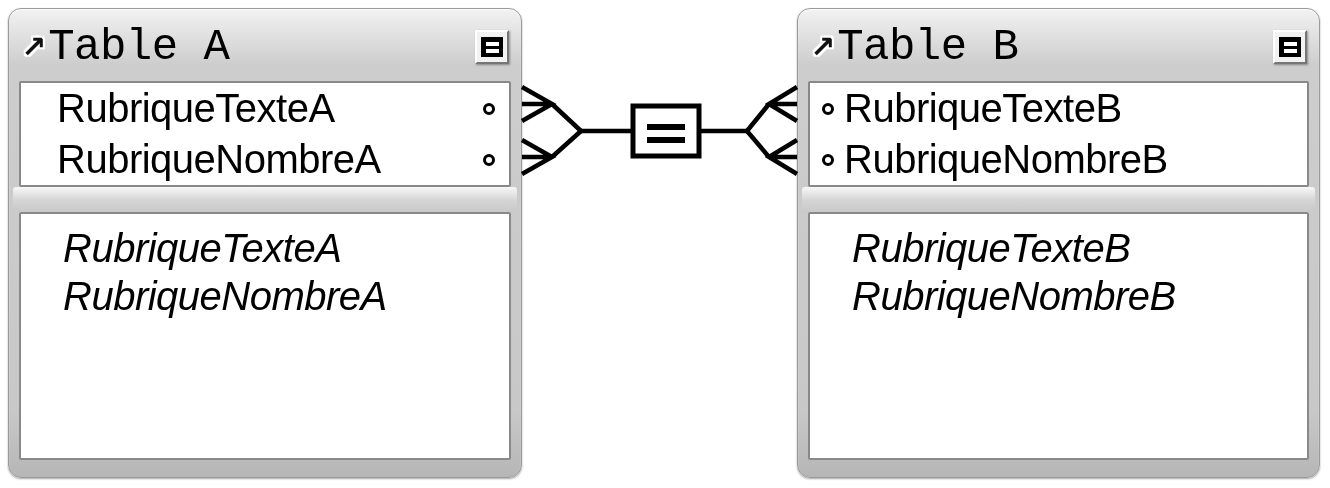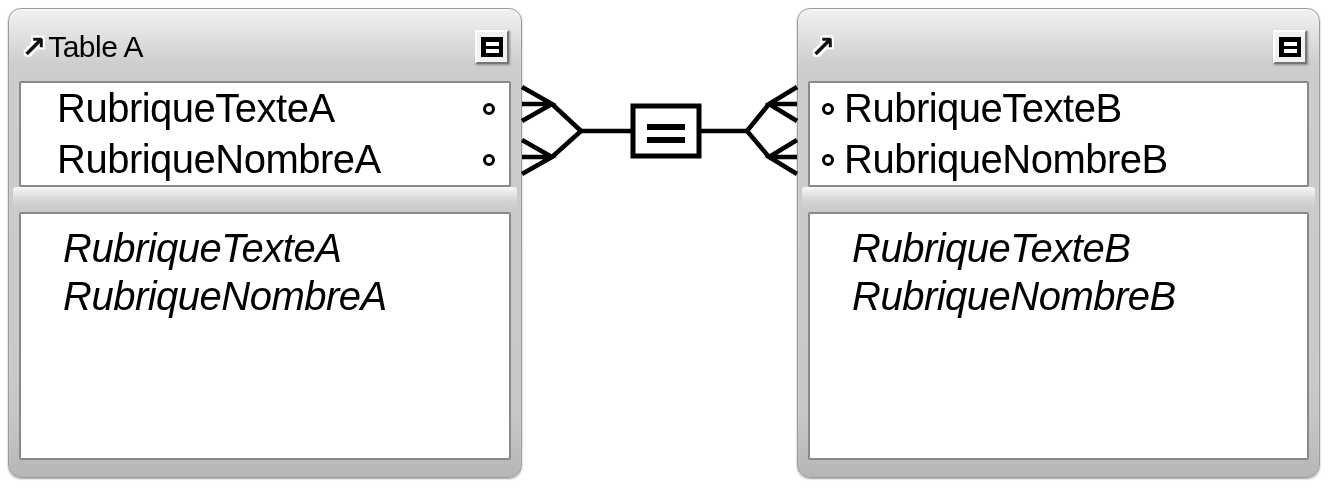--- a/index.html
+++ b/index.html
@@ -25,22 +25,23 @@
   .table-header{
     height:72px;display:flex;align-items:center;
     padding:4px 12px 0 12px;box-sizing:border-box;
   }
   .arrow-icon{
     font-size:30px;line-height:1;color:#111;font-weight:bold;
     text-shadow:-2px -2px 0 #fff,2px -2px 0 #fff,-2px 2px 0 #fff,2px 2px 0 #fff,0 2px 0 #fff,2px 0 0 #fff,0 -2px 0 #fff,-2px 0 0 #fff;
     margin-right:2px;
   }
   .table-title{
-    font-size:30px;color:#000;letter-spacing:-0.5px;
+    font-size:44px;color:#000;letter-spacing:-0.5px;
     white-space:nowrap;
+    font-family:Liberation Mono, monospace;
   }
   .collapse-btn{
     margin-left:auto;width:34px;height:34px;
     background:#f2f2f2;
     border-top:2px solid #ffffff;border-left:2px solid #ffffff;
     border-right:2px solid #767676;border-bottom:2px solid #767676;
     box-shadow:1px 1px 2px rgba(0,0,0,.35);
     display:flex;align-items:center;justify-content:center;
     box-sizing:border-box;cursor:pointer;
   }
@@ -119,20 +120,21 @@
 
     <div class="lower-area">
       <div class="lower-row">RubriqueTexteA</div>
       <div class="lower-row">RubriqueNombreA</div>
     </div>
   </div>
 
   <div class="table-box b">
     <div class="table-header">
       <span class="arrow-icon">↗</span>
+      <span class="table-title">Table B</span>
       <span class="collapse-btn">
         <span class="collapse-core">
           <span class="bar"></span>
             <span class="bar"></span>
         </span>
       </span>
     </div>
 
     <div class="fields-area">
       <div class="field-row">

